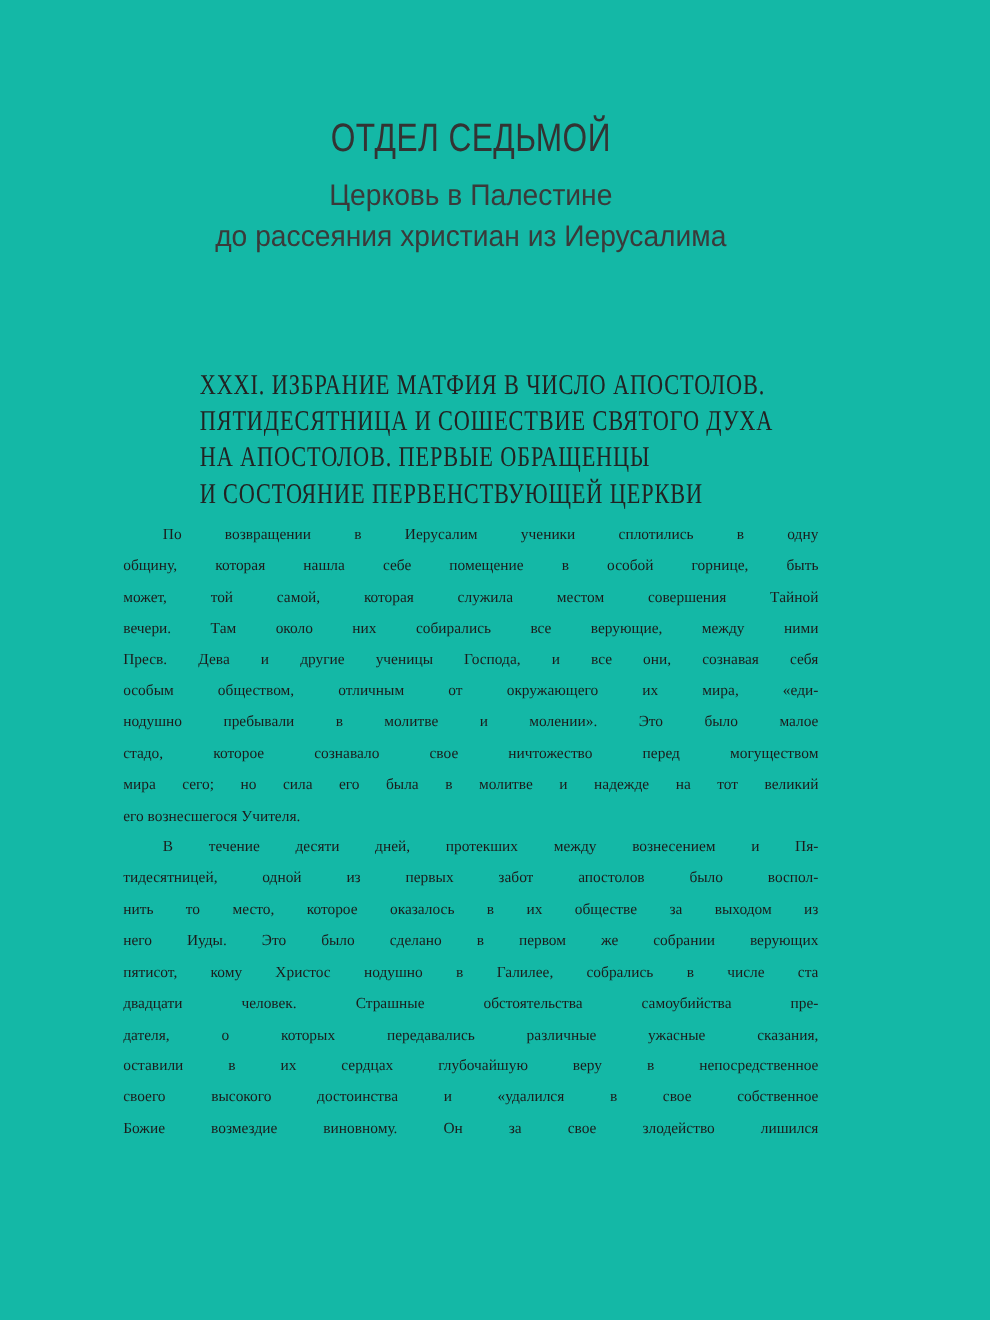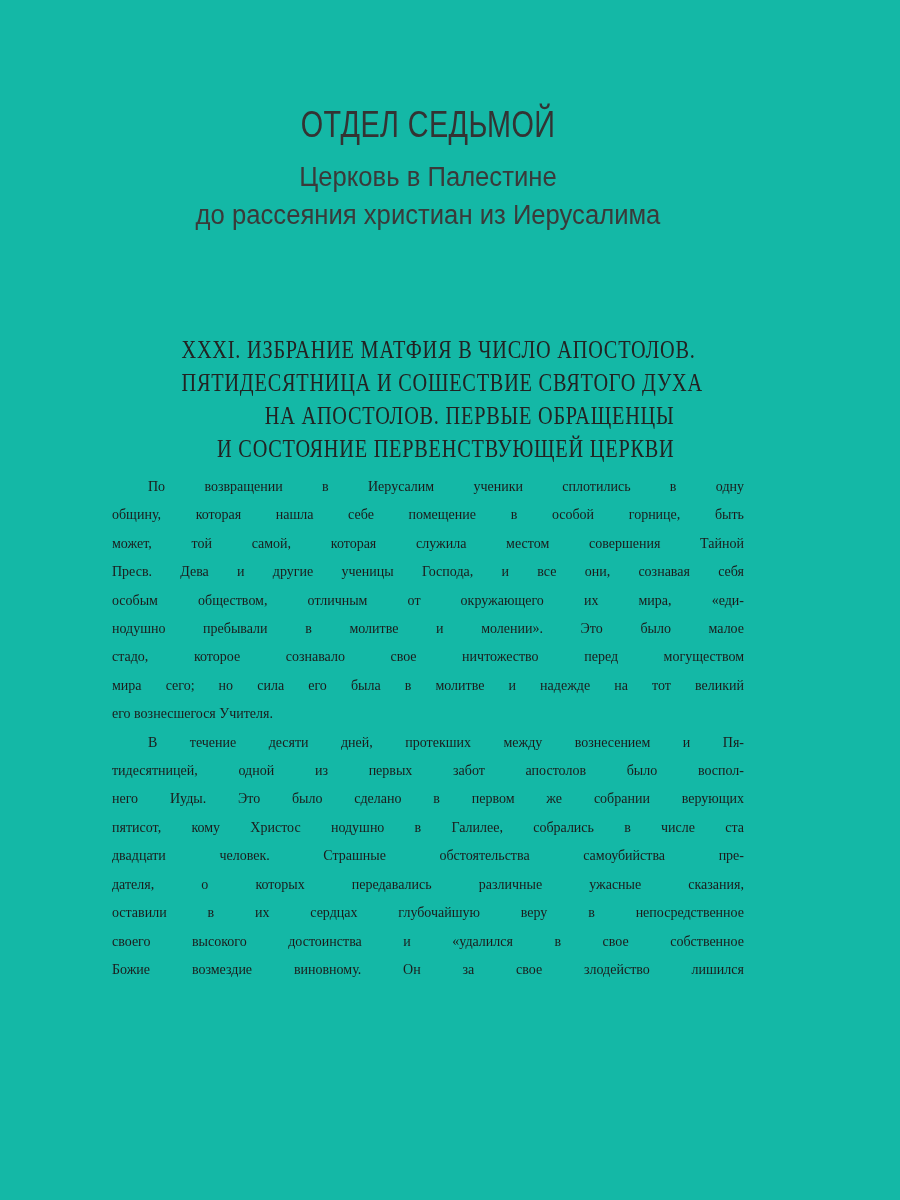--- a/index.html
+++ b/index.html
@@ -47,21 +47,21 @@
     transform-origin: 50% 50%;
   }
   
   .chapter-heading {
     margin: 99px 0 8px 0;
     font-family: "Liberation Serif", serif;
     font-weight: 400;
     font-size: 26px;
     line-height: 33px;
     letter-spacing: 1px;
-    text-align: right;
+    text-align: left;
     color: #222222;
   }
   .chapter-heading .chline {
     transform: scaleX(0.78);
     transform-origin: 50% 50%;
     white-space: nowrap;
   }
   
   .body-text {
     font-size: 14px;
@@ -100,31 +100,33 @@
       <div class="chline">НА АПОСТОЛОВ. ПЕРВЫЕ ОБРАЩЕНЦЫ</div>
       <div class="chline">И СОСТОЯНИЕ ПЕРВЕНСТВУЮЩЕЙ ЦЕРКВИ</div>
     </h2>
 
     <div class="body-text">
 
       <div class="para">
         <div class="line first">По возвращении в Иерусалим ученики сплотились в одну</div>
         <div class="line">общину, которая нашла себе помещение в особой горнице, быть</div>
         <div class="line">может, той самой, которая служила местом совершения Тайной</div>
+        <div class="line">вечери. Там около них собирались все верующие, между ними</div>
         <div class="line">Пресв. Дева и другие ученицы Господа, и все они, сознавая себя</div>
         <div class="line">особым обществом, отличным от окружающего их мира, «еди-</div>
         <div class="line">нодушно пребывали в молитве и молении». Это было малое</div>
         <div class="line">стадо, которое сознавало свое ничтожество перед могуществом</div>
         <div class="line">мира сего; но сила его была в молитве и надежде на тот великий</div>
         <div class="line endpara">его вознесшегося Учителя.</div>
       </div>
 
       <div class="para">
         <div class="line first">В течение десяти дней, протекших между вознесением и Пя-</div>
         <div class="line">тидесятницей, одной из первых забот апостолов было воспол-</div>
+        <div class="line">нить то место, которое оказалось в их обществе за выходом из</div>
         <div class="line">него Иуды. Это было сделано в первом же собрании верующих</div>
         <div class="line">пятисот, кому Христос нодушно в Галилее, собрались в числе ста</div>
         <div class="line">двадцати человек. Страшные обстоятельства самоубийства пре-</div>
         <div class="line">дателя, о которых передавались различные ужасные сказания,</div>
         <div class="line">оставили в их сердцах глубочайшую веру в непосредственное</div>
         <div class="line">своего высокого достоинства и «удалился в свое собственное</div>
         <div class="line">Божие возмездие виновному. Он за свое злодейство лишился</div>
       </div>
 
     </div>

